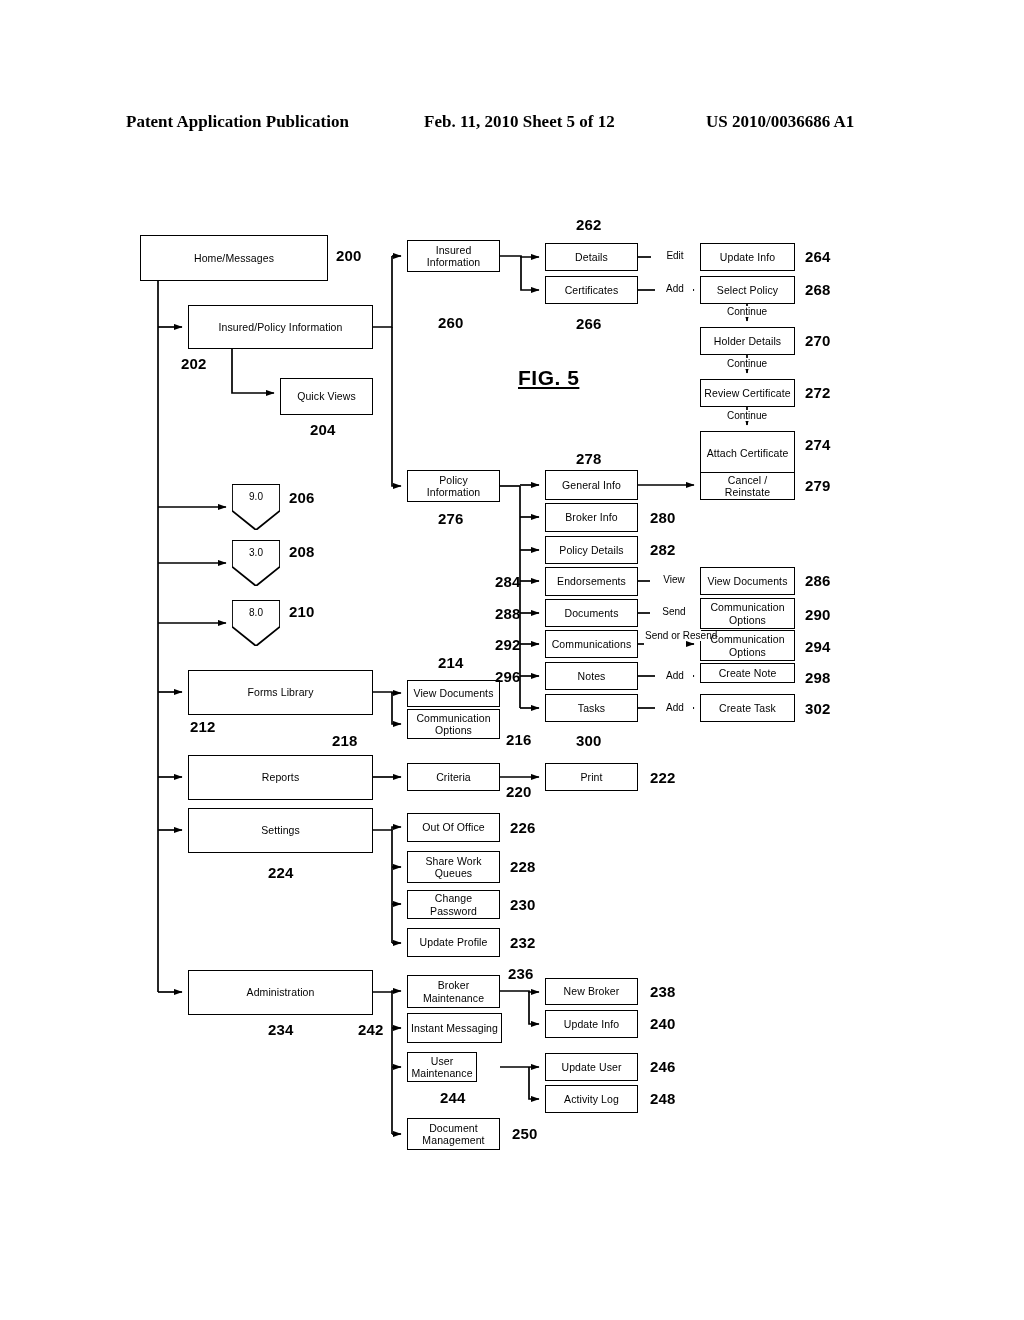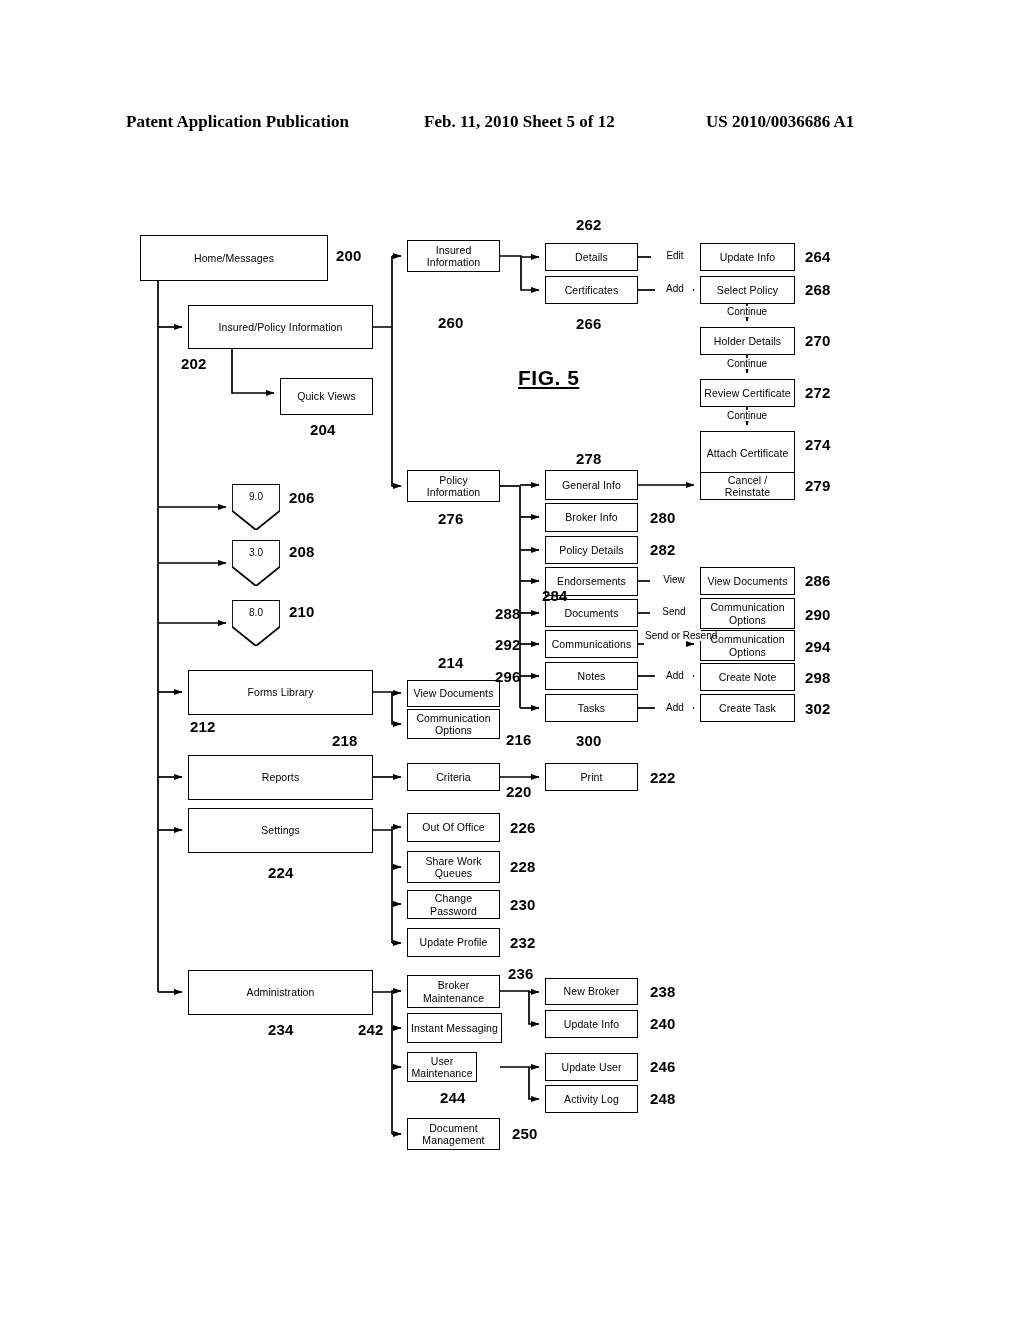--- a/index.html
+++ b/index.html
@@ -276,21 +276,21 @@
       <div class="node" style="left: 545px; top: 536px; width: 93px; height: 28px;">Policy Details</div>
       <div class="node" style="left: 545px; top: 567px; width: 93px; height: 29px;">Endorsements</div>
       <div class="node" style="left: 545px; top: 599px; width: 93px; height: 28px;">Documents</div>
       <div class="node" style="left: 545px; top: 630px; width: 93px; height: 28px;">Communications</div>
       <div class="node" style="left: 545px; top: 662px; width: 93px; height: 28px;">Notes</div>
       <div class="node" style="left: 545px; top: 694px; width: 93px; height: 28px;">Tasks</div>
       <div class="node" style="left: 700px; top: 472px; width: 95px; height: 28px;">Cancel / Reinstate</div>
       <div class="node" style="left: 700px; top: 567px; width: 95px; height: 28px;">View Documents</div>
       <div class="node" style="left: 700px; top: 598px; width: 95px; height: 31px;">Communication Options</div>
       <div class="node" style="left: 700px; top: 630px; width: 95px; height: 31px;">Communication Options</div>
-      <div class="node" style="left: 700px; top: 663px; width: 95px; height: 28px;">Create Note</div>
+      <div class="node" style="left: 700px; top: 663px; width: 95px; height: 20px;">Create Note</div>
       <div class="node" style="left: 700px; top: 694px; width: 95px; height: 28px;">Create Task</div>
     </div>
   <div id="ref-layer">
       <div class="ref" style="left: 336px; top: 247px;">200</div>
       <div class="ref" style="left: 181px; top: 355px;">202</div>
       <div class="ref" style="left: 310px; top: 421px;">204</div>
       <div class="ref" style="left: 289px; top: 489px;">206</div>
       <div class="ref" style="left: 289px; top: 543px;">208</div>
       <div class="ref" style="left: 289px; top: 603px;">210</div>
       <div class="ref" style="left: 190px; top: 718px;">212</div>
@@ -319,21 +319,21 @@
       <div class="ref" style="left: 576px; top: 315px;">266</div>
       <div class="ref" style="left: 805px; top: 281px;">268</div>
       <div class="ref" style="left: 805px; top: 332px;">270</div>
       <div class="ref" style="left: 805px; top: 384px;">272</div>
       <div class="ref" style="left: 805px; top: 436px;">274</div>
       <div class="ref" style="left: 438px; top: 510px;">276</div>
       <div class="ref" style="left: 576px; top: 450px;">278</div>
       <div class="ref" style="left: 805px; top: 477px;">279</div>
       <div class="ref" style="left: 650px; top: 509px;">280</div>
       <div class="ref" style="left: 650px; top: 541px;">282</div>
-      <div class="ref" style="left: 495px; top: 587px; margin-left: 47px;">284</div>
+      <div class="ref" style="left: 495px; top: 573px;">284</div>
       <div class="ref" style="left: 805px; top: 572px;">286</div>
       <div class="ref" style="left: 495px; top: 605px;">288</div>
       <div class="ref" style="left: 805px; top: 606px;">290</div>
       <div class="ref" style="left: 495px; top: 636px;">292</div>
       <div class="ref" style="left: 805px; top: 638px;">294</div>
       <div class="ref" style="left: 495px; top: 668px;">296</div>
       <div class="ref" style="left: 805px; top: 669px;">298</div>
       <div class="ref" style="left: 576px; top: 732px;">300</div>
       <div class="ref" style="left: 805px; top: 700px;">302</div>
     </div>

